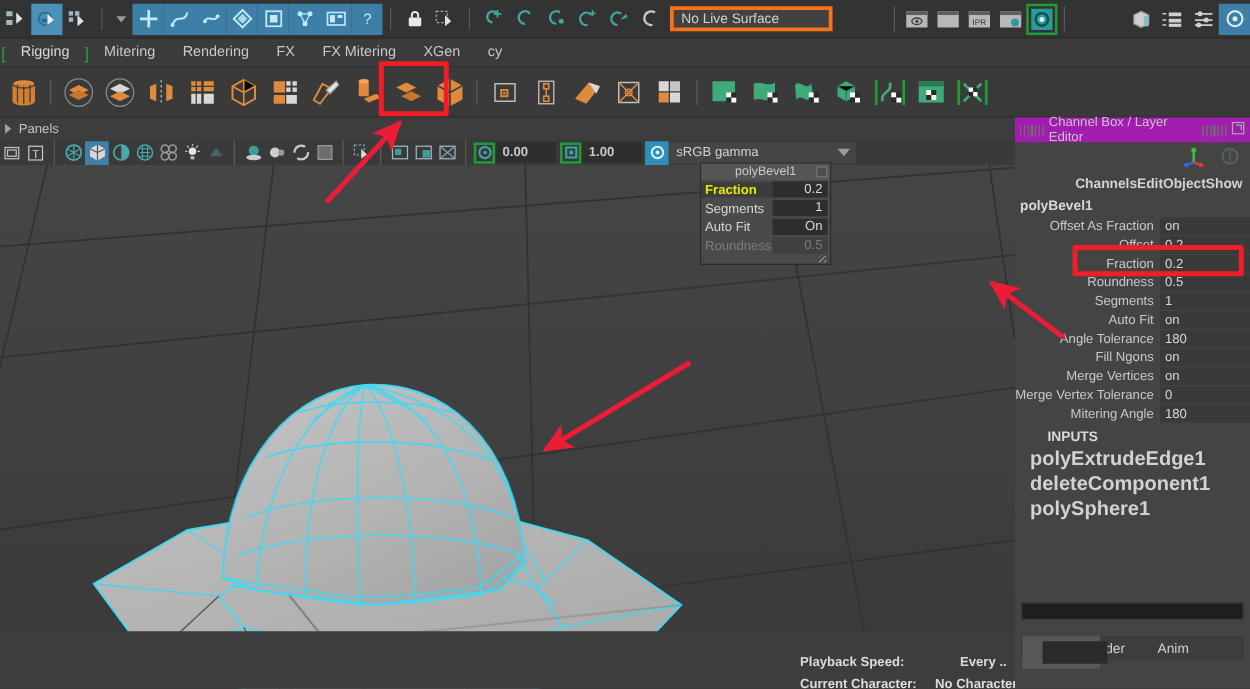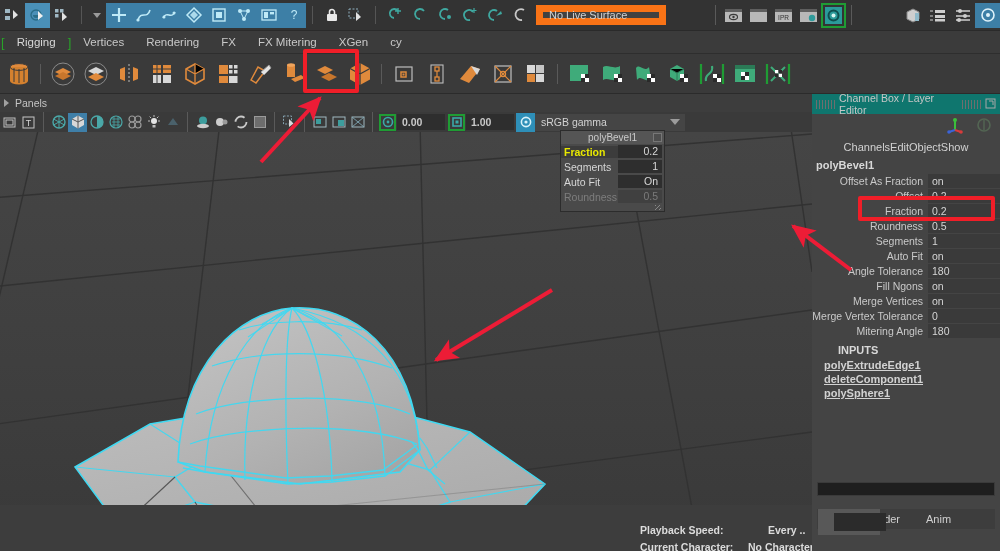--- a/index.html
+++ b/index.html
@@ -28,21 +28,21 @@
   .tbtn.selblue { background: #3d7fa6; }
   .sep { width: 1px; height: 18px; background: #555; margin: 0 6px; }
   .sep2 { width: 1px; height: 20px; background: #5a5a5a; margin: 0 5px; }
   .caret-dn {
     width: 0; height: 0; border-left: 4px solid transparent;
     border-right: 4px solid transparent; border-top: 5px solid #9a9a9a;
     margin: 0 5px;
   }
   .livefield {
     height: 20px; min-width: 130px; background: #414141;
-    border: 7px solid #f97316; color: #d0d0d0; font-size: 11px;
+    border: 3px solid #f97316; color: #d0d0d0; font-size: 11px;
     display: flex; align-items: center; padding: 0 6px; margin-left: 4px;
   }
   .spacer-flex { flex: 1; }
 
   
   .menutabs {
     position: absolute; left: 0; top: 31px; width: 1000px; height: 23px;
     background: #3b3b3b; display: flex; align-items: center;
     border-bottom: 1px solid #2e2e2e;
   }
@@ -136,50 +136,50 @@
     background: repeating-linear-gradient(135deg,#888 0 1px,transparent 1px 3px);
   }
 
   
   .chanbox {
     position: absolute; left: 812px; top: 94px; width: 188px; height: 457px;
     background: #444444;
   }
   .cb-header {
     height: 20px; display: flex; align-items: center;
-    background: #0f766e; color: #c6c6c6; font-size: 10.5px;
+    background: #a21caf; color: #c6c6c6; font-size: 10.5px;
   }
   .dots {
     width: 20px; height: 9px; margin: 0 4px;
     background: repeating-linear-gradient(90deg,#6e6e6e 0 1px,transparent 1px 3px),
                 repeating-linear-gradient(90deg,#6e6e6e 0 1px,transparent 1px 3px);
     background-size: 100% 2px, 100% 2px;
     background-position: 0 2px, 0 6px; background-repeat: no-repeat repeat;
   }
   .cb-axisrow { height: 22px; position: relative; background:#444; }
   .cb-menurow {
-    height: 22px; display: flex; align-items: center; justify-content: center;
-    color: #d2d2d2; font-size: 11px; padding: 0 6px;
+    height: 22px; display: flex; align-items: center; justify-content: flex-end;
+    color: #d2d2d2; font-size: 11px; padding: 0 6px; font-weight: bold;
   }
   .cb-node {
     color: #d8d8d8; font-size: 11px; font-weight: bold;
     padding: 1px 0 2px 4px;
   }
   .cb-row { display: flex; height: 15px; align-items: center; font-size: 10.5px; }
   .cb-name {
     width: 116px; text-align: right; padding-right: 5px; color: #c9c9c9;
   }
   .cb-val {
     flex: 1; background: #3a3a3a; color: #d5d5d5; padding-left: 4px;
     height: 14px; line-height: 14px;
   }
   .cb-inputs {
     color: #d8d8d8; font-size: 11px; font-weight: bold; padding: 6px 0 2px 4px; margin-left: 22px;
   }
-  .cb-input-item { color: #d2d2d2; font-size: 11px; padding: 1px 16px 1px 12px; font-weight:bold;text-decoration:underline;}
+  .cb-input-item { color: #d2d2d2; font-size: 16px; padding: 1px 16px 1px 12px; font-weight:bold;}
   .cb-strip {
     position: absolute; left: 5px; bottom: 55px; width: 178px; height: 14px;
     background: #1e1e1e; border: 1px solid #3a3a3a;
   }
   .cb-tabs {
     position: absolute; left: 5px; bottom: 22px; width: 178px; height: 20px;
     background: #3d3d3d; display: flex; align-items: center;
   }
   .cb-tab { color: #d0d0d0; font-size: 11px; padding: 0 13px; }
   .cb-tabghost {
@@ -405,21 +405,21 @@
         </svg>
     </div>
   </div>
 
   <div class="menutabs">
     <div class="rigwrap">
       <span class="greenbr">[</span>
       <span class="mt active">Rigging</span>
       <span class="greenbr">]</span>
     </div>
-    <span class="mt">Vertices</span>
+    <span class="mt">Mitering</span>
     <span class="mt">Rendering</span>
     <span class="mt">FX</span>
     <span class="mt">FX Mitering</span>
     <span class="mt">XGen</span>
     <span class="mt">cy</span>
   </div>
 
   <div class="shelf">
 
     <div class="sh">

